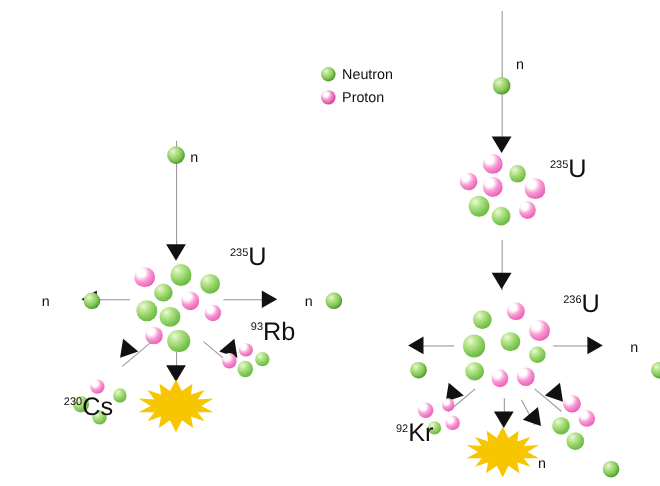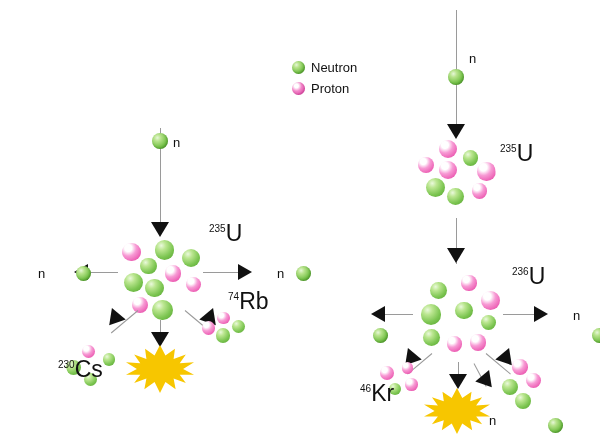--- a/index.html
+++ b/index.html
@@ -119,21 +119,21 @@
     
     <div class="diag" style="left:185px;top:310px;width:35px;transform:rotate(40deg);"></div>
     <div class="arrow arr-dr" style="left:202px;top:312px;"></div>
     <div class="nucleus small-rb" style="left:201px;top:305px;width:45px;height:45px;">
         <i class="p" style="left:16.4px;top:6.5px;width:12.5px;height:12.5px;"></i>
         <i class="nn" style="left:31.2px;top:14.9px;width:13.0px;height:13.0px;"></i>
         <i class="p" style="left:0.5px;top:16.3px;width:13.4px;height:13.4px;"></i>
         <i class="nn" style="left:14.9px;top:23.2px;width:14.6px;height:14.6px;"></i>
       </div>
     <div class="iso" style="left:228px;top:290px;">
-      <sup>74</sup><span>Rb</span>
+      <sup>93</sup><span>Rb</span>
     </div>
 
     
     <div class="line vline" style="left:160px;top:320px;height:20px;"></div>
     <div class="arrow arr-down" style="left:151px;top:332px;"></div>
     <div class="burst" style="left:126px;top:345px;width:68px;height:48px;"></div>
   </div>
 
   <div>
 
@@ -192,21 +192,21 @@
     
     <div class="diag" style="left:432px;top:353px;width:32px;transform:rotate(140deg);"></div>
     <div class="arrow arr-dl" style="left:401px;top:352px;"></div>
     <div class="nucleus small-kr" style="left:372px;top:355px;width:48px;height:48px;">
         <i class="p" style="left:29.6px;top:7.4px;width:11.5px;height:11.5px;"></i>
         <i class="p" style="left:7.6px;top:10.9px;width:14.2px;height:14.2px;"></i>
         <i class="p" style="left:33.2px;top:23.3px;width:12.7px;height:12.7px;"></i>
         <i class="nn" style="left:17.2px;top:28.0px;width:12.1px;height:12.1px;"></i>
       </div>
     <div class="iso" style="left:360px;top:382px;">
-      <sup>46</sup><span>Kr</span>
+      <sup>92</sup><span>Kr</span>
     </div>
 
     
     <div class="diag" style="left:486px;top:353px;width:32px;transform:rotate(40deg);"></div>
     <div class="arrow arr-dr" style="left:498px;top:352px;"></div>
     <div class="nucleus small-ba" style="left:497px;top:355px;width:56px;height:56px;">
         <i class="p" style="left:15.1px;top:4.3px;width:15.6px;height:15.6px;"></i>
         <i class="p" style="left:29.3px;top:18.1px;width:15.0px;height:15.0px;"></i>
         <i class="nn" style="left:4.9px;top:23.9px;width:16.5px;height:16.5px;"></i>
         <i class="nn" style="left:18.0px;top:38.2px;width:15.8px;height:15.8px;"></i>

